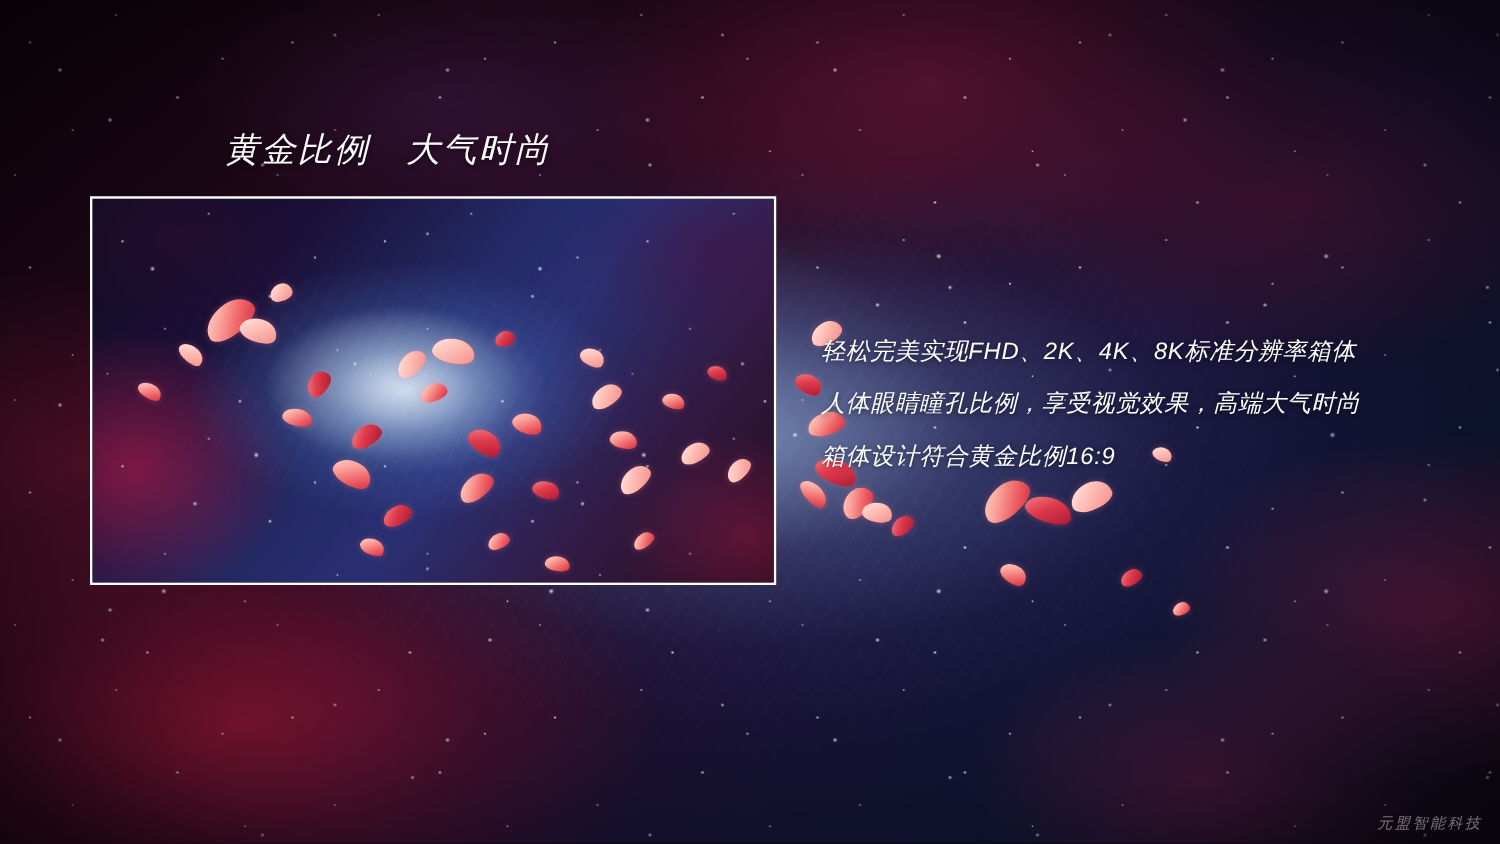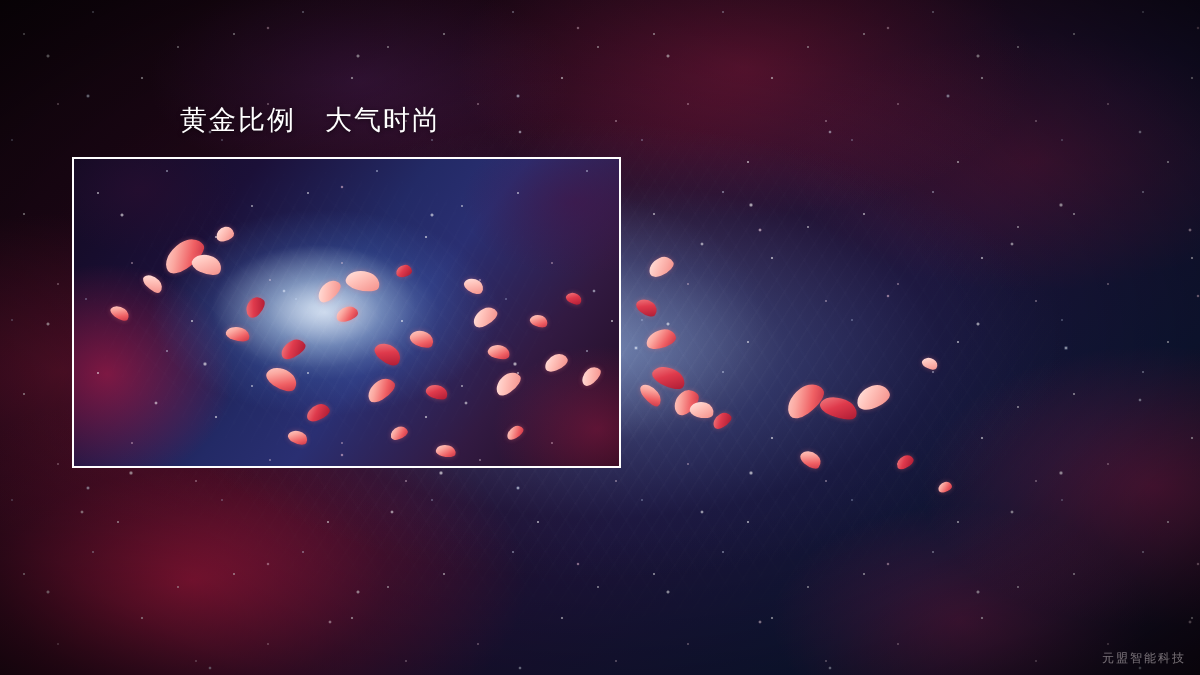--- a/index.html
+++ b/index.html
@@ -12,20 +12,21 @@
     font-family: "Liberation Sans", "DejaVu Sans", sans-serif;
   }
 
   .slide {
     position: relative;
     width: 1200px;
     height: 675px;
     overflow: hidden;
     background: #0a0308;
     user-select: none;
+    font-style: italic;
   }
 
   
   .bg-base {
     position: absolute;
     inset: 0;
     background:
       radial-gradient(ellipse 46% 40% at 50% 52%, rgba(150,185,235,0.60) 0%, rgba(88,120,190,0.34) 34%, rgba(40,52,110,0.16) 62%, rgba(0,0,0,0) 84%),
       radial-gradient(ellipse 30% 26% at 40% 47%, rgba(205,225,250,0.40) 0%, rgba(120,160,220,0.18) 48%, rgba(0,0,0,0) 80%),
       radial-gradient(ellipse 34% 34% at 16% 86%, rgba(196,28,70,0.70) 0%, rgba(130,18,52,0.36) 48%, rgba(0,0,0,0) 82%),
@@ -238,16 +239,21 @@
         <div class="petal pale" style="left: 470px; top: 196px; width: 24px; height: 15px; transform: rotate(-22deg);"></div>
         <div class="petal dark" style="left: 492px; top: 134px; width: 16px; height: 11px; transform: rotate(30deg);"></div>
         <div class="petal pale" style="left: 506px; top: 210px; width: 22px; height: 14px; transform: rotate(-40deg);"></div>
         <div class="petal" style="left: 362px; top: 286px; width: 20px; height: 12px; transform: rotate(14deg);"></div>
         <div class="petal" style="left: 432px; top: 268px; width: 18px; height: 11px; transform: rotate(-30deg);"></div>
       </div>
   </div>
 
   <div class="title">黄金比例　大气时尚</div>
 
+  <div class="body-text">
+    <div class="body-line">轻松完美实现FHD、2K、4K、8K标准分辨率箱体</div>
+    <div class="body-line">人体眼睛瞳孔比例，享受视觉效果，高端大气时尚</div>
+    <div class="body-line">箱体设计符合黄金比例16:9</div>
+  </div>
 
   <div class="watermark">元盟智能科技</div>
 
 </div>
 
 </body></html>

